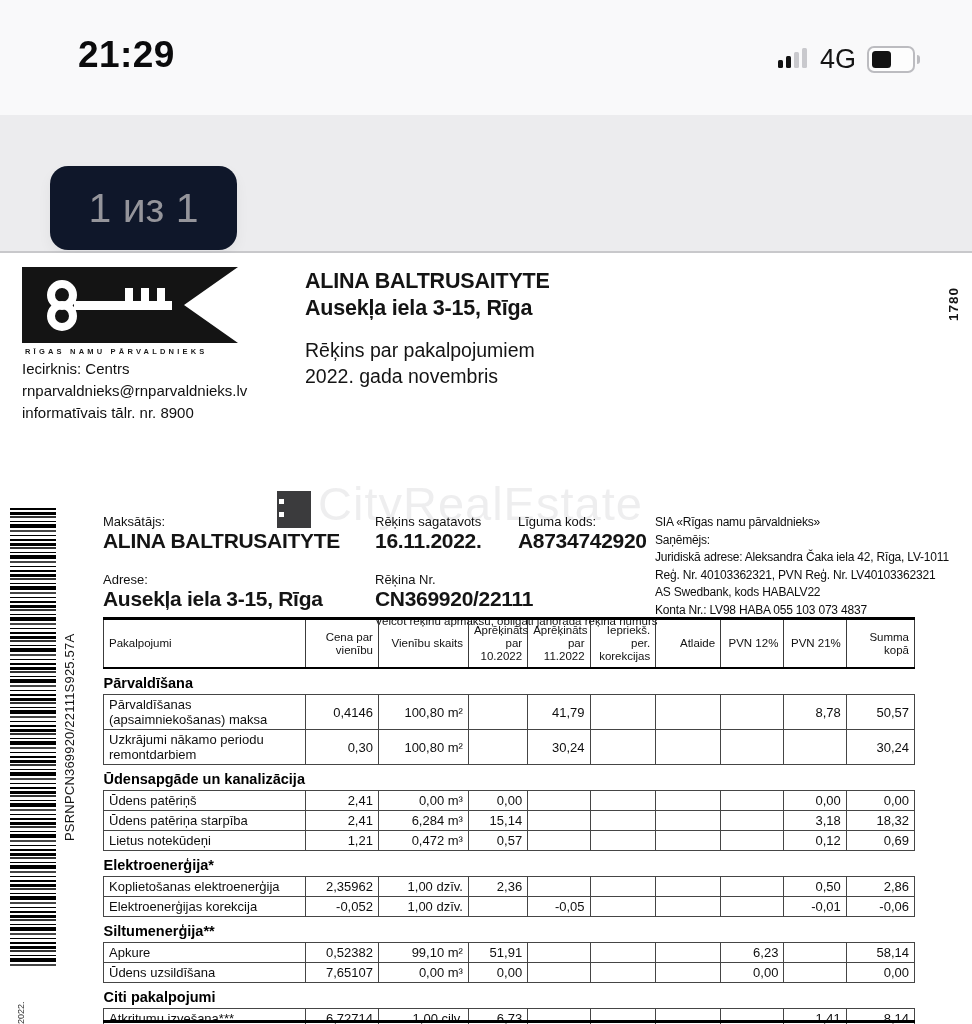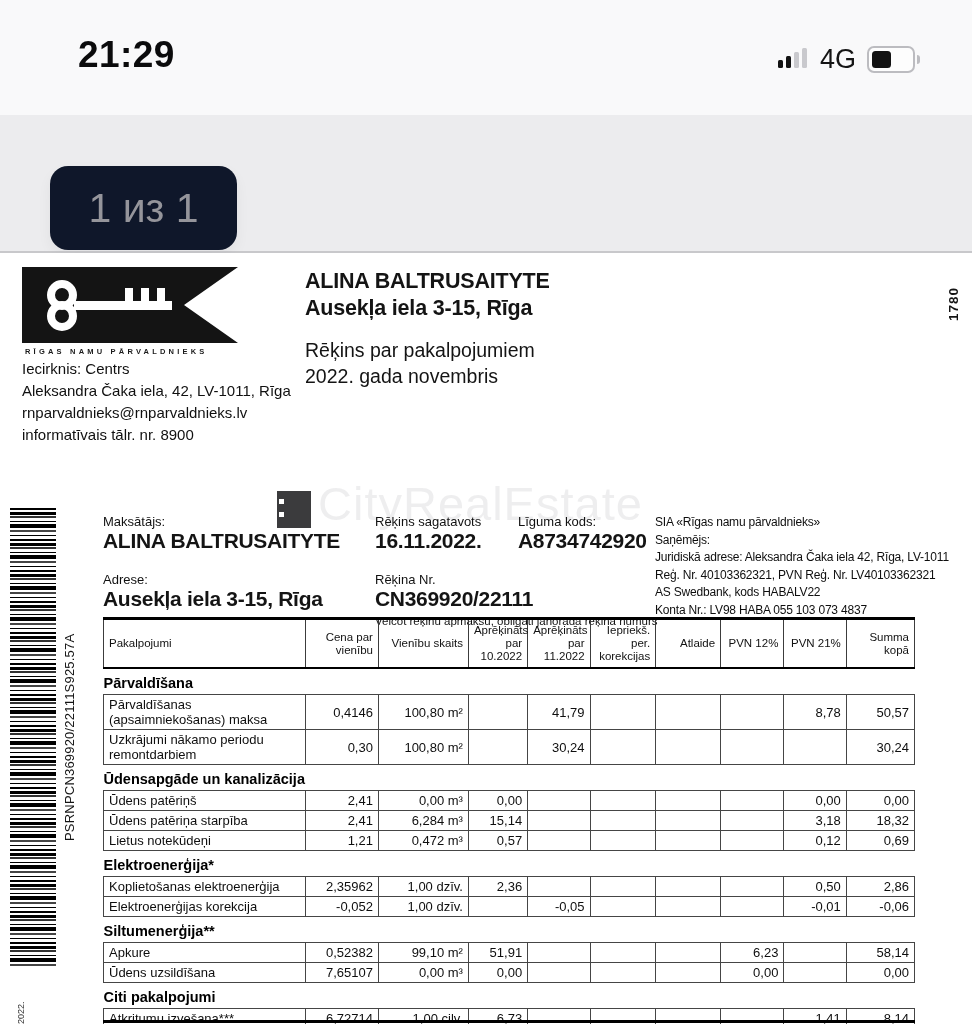--- a/index.html
+++ b/index.html
@@ -116,21 +116,20 @@
       <circle cx="40" cy="49" r="11" fill="none" stroke="#ffffff" stroke-width="8"></circle>
       <rect x="52" y="34" width="98" height="9" fill="#ffffff"></rect>
       <rect x="103" y="21" width="8" height="14" fill="#ffffff"></rect>
       <rect x="119" y="21" width="8" height="14" fill="#ffffff"></rect>
       <rect x="135" y="21" width="8" height="14" fill="#ffffff"></rect>
     </svg>
   </div>
   <div class="logo-caption">RĪGAS NAMU PĀRVALDNIEKS</div>
   <div class="issuer">
       <div>Iecirknis: Centrs</div>
-      <div>Aleksandra Čaka iela, 42, LV-1011, Rīga</div>
       <div>rnparvaldnieks@rnparvaldnieks.lv</div>
       <div>informatīvais tālr. nr. 8900</div>
     </div>
 
   <div class="rec-header">
     <div class="rh-big">ALINA BALTRUSAITYTE</div>
     <div class="rh-big">Ausekļa iela 3-15, Rīga</div>
     <div class="rh-sub">
       <div>Rēķins par pakalpojumiem</div>
       <div>2022. gada novembris</div>

